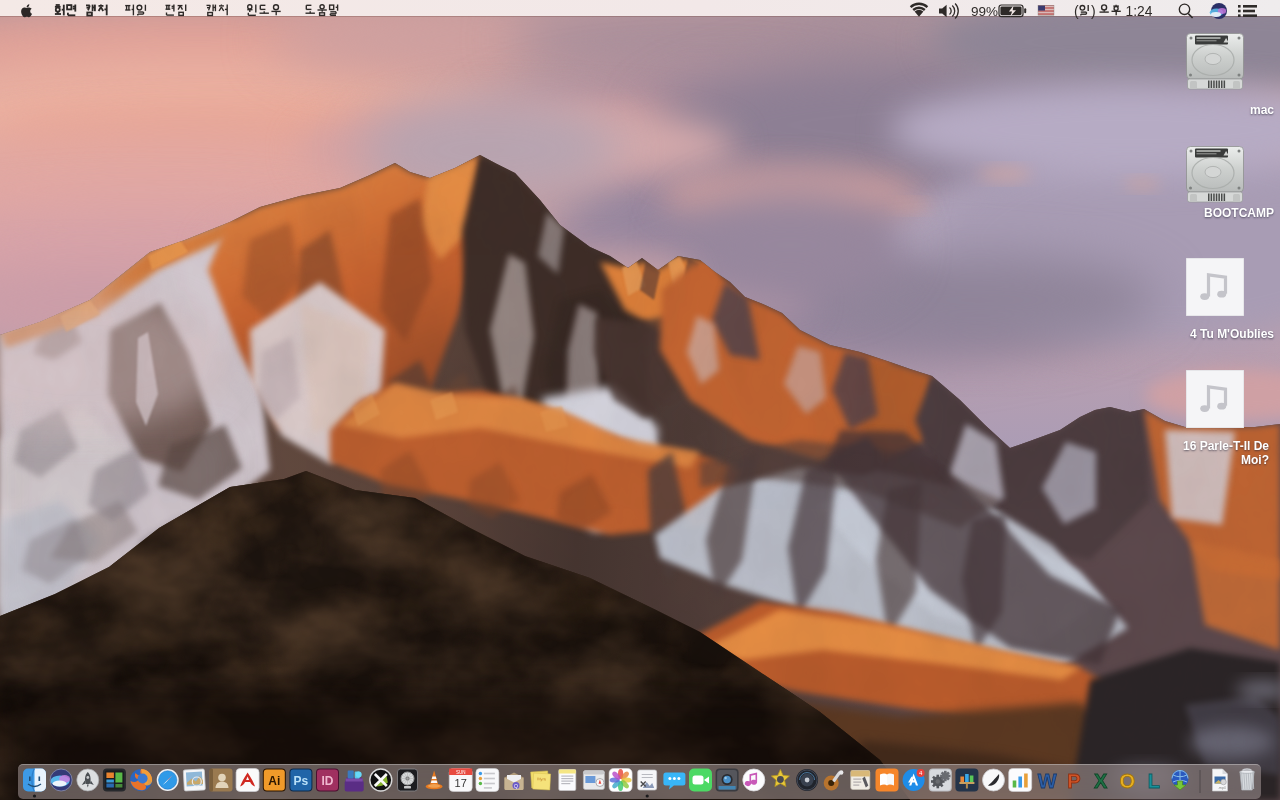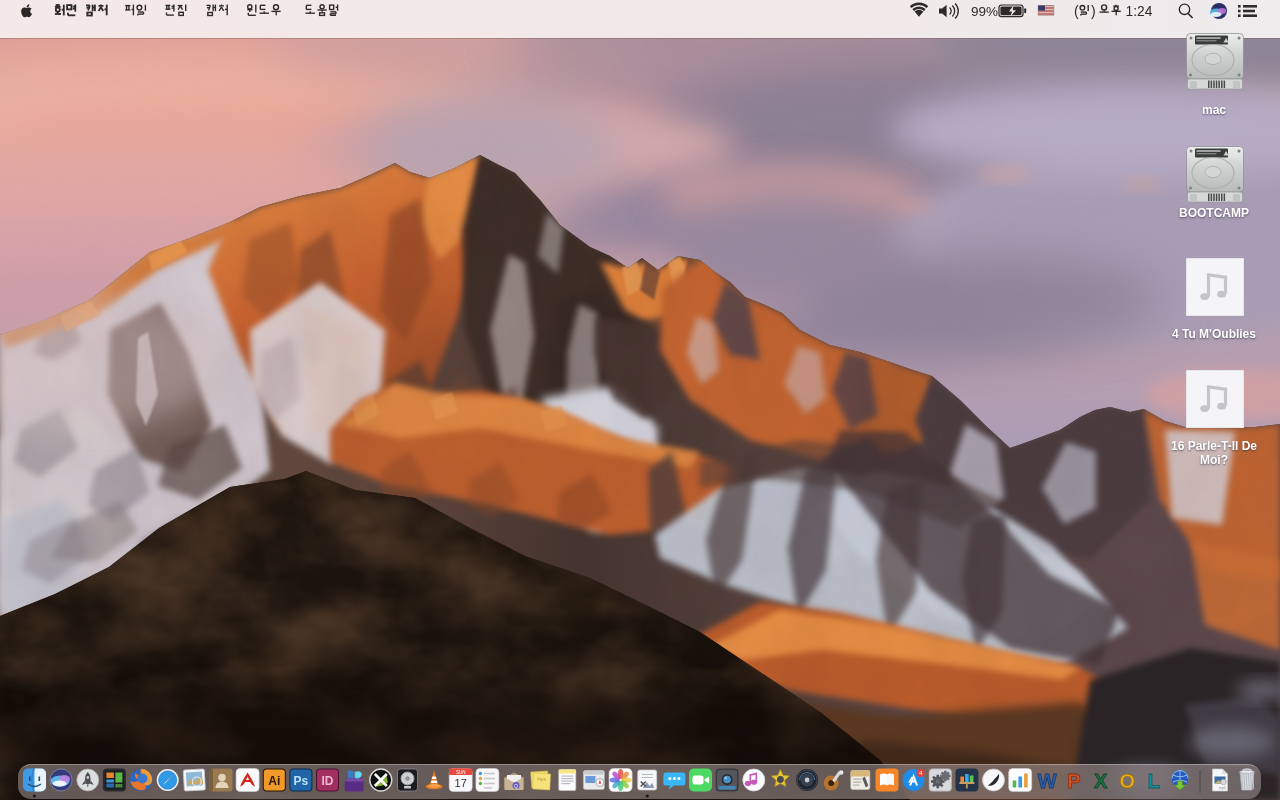--- a/index.html
+++ b/index.html
@@ -1,19 +1,19 @@
 <!DOCTYPE html>
 <html><head><meta charset="utf-8"><style>
 html,body{margin:0;padding:0;width:1280px;height:800px;overflow:hidden;background:#000;font-family:"Liberation Sans",sans-serif;}
 #stage{position:absolute;top:0;left:0;width:1280px;height:800px;overflow:hidden;}
 #wall{position:absolute;top:0;left:0;}
-#menubar{position:absolute;top:0;left:0;width:1280px;height:38px;background:linear-gradient(90deg,#f4e9e6,#f2e8e8 55%,#efeced);box-shadow:0 1px 0 rgba(120,80,75,0.35);text-align:center;}
-.dicon{position:absolute;width:120px;text-align:center;}
+#menubar{position:absolute;top:0;left:0;width:1280px;height:16px;background:linear-gradient(90deg,#f4e9e6,#f2e8e8 55%,#efeced);box-shadow:0 1px 0 rgba(120,80,75,0.35);text-align:center;}
+.dicon{position:absolute;width:120px;text-align:right;}
 .dlabel{color:#fff;font-weight:bold;font-size:12px;line-height:14px;text-shadow:0 1px 2px rgba(40,40,60,0.65);margin-top:3px;}
-#dock{position:absolute;left:18px;top:764px;width:1243px;height:34px;border-radius:13px;background:rgba(172,160,159,0.52);backdrop-filter:blur(16px);border-top:1px solid rgba(255,255,255,0.3);}
+#dock{position:absolute;left:18px;top:764px;width:1243px;height:34px;border-radius:5px;background:rgba(172,160,159,0.52);backdrop-filter:blur(16px);border-top:1px solid rgba(255,255,255,0.3);}
 </style></head>
 <body>
 <div id="stage">
 <svg id="wall" width="1280" height="800" viewBox="0 0 1280 800">
 <defs>
 <linearGradient id="sky" x1="0" y1="0" x2="0" y2="1">
  <stop offset="0" stop-color="#a8929c"></stop>
  <stop offset="0.15" stop-color="#c29ea2"></stop>
  <stop offset="0.3" stop-color="#cfa7a6"></stop>
  <stop offset="0.42" stop-color="#bb9fae"></stop>

